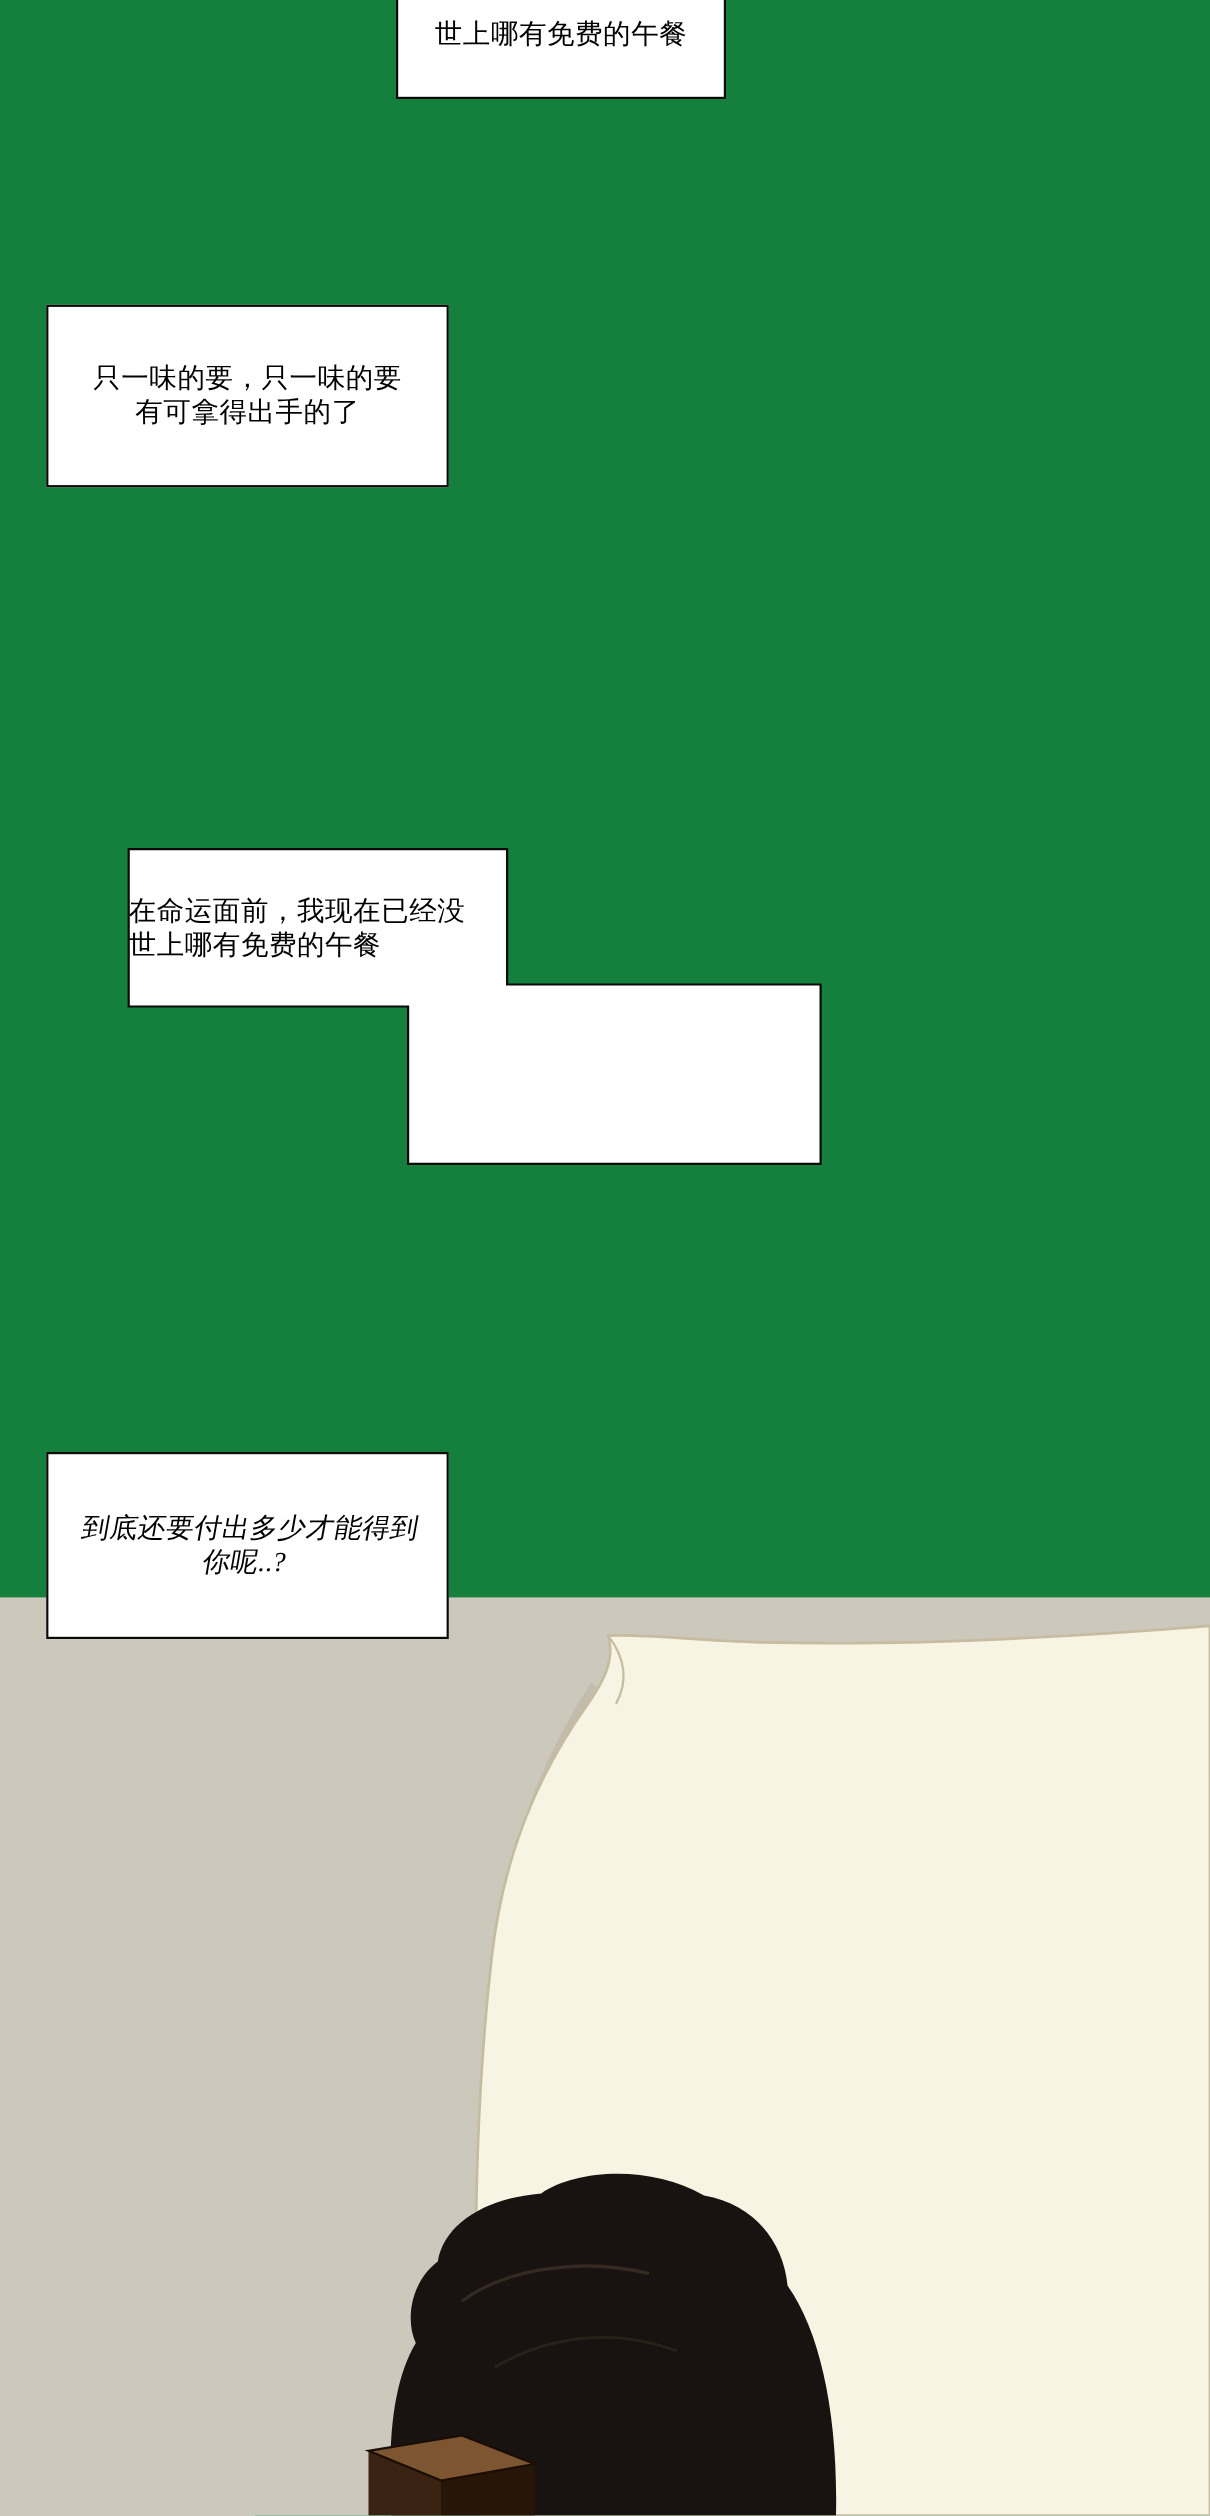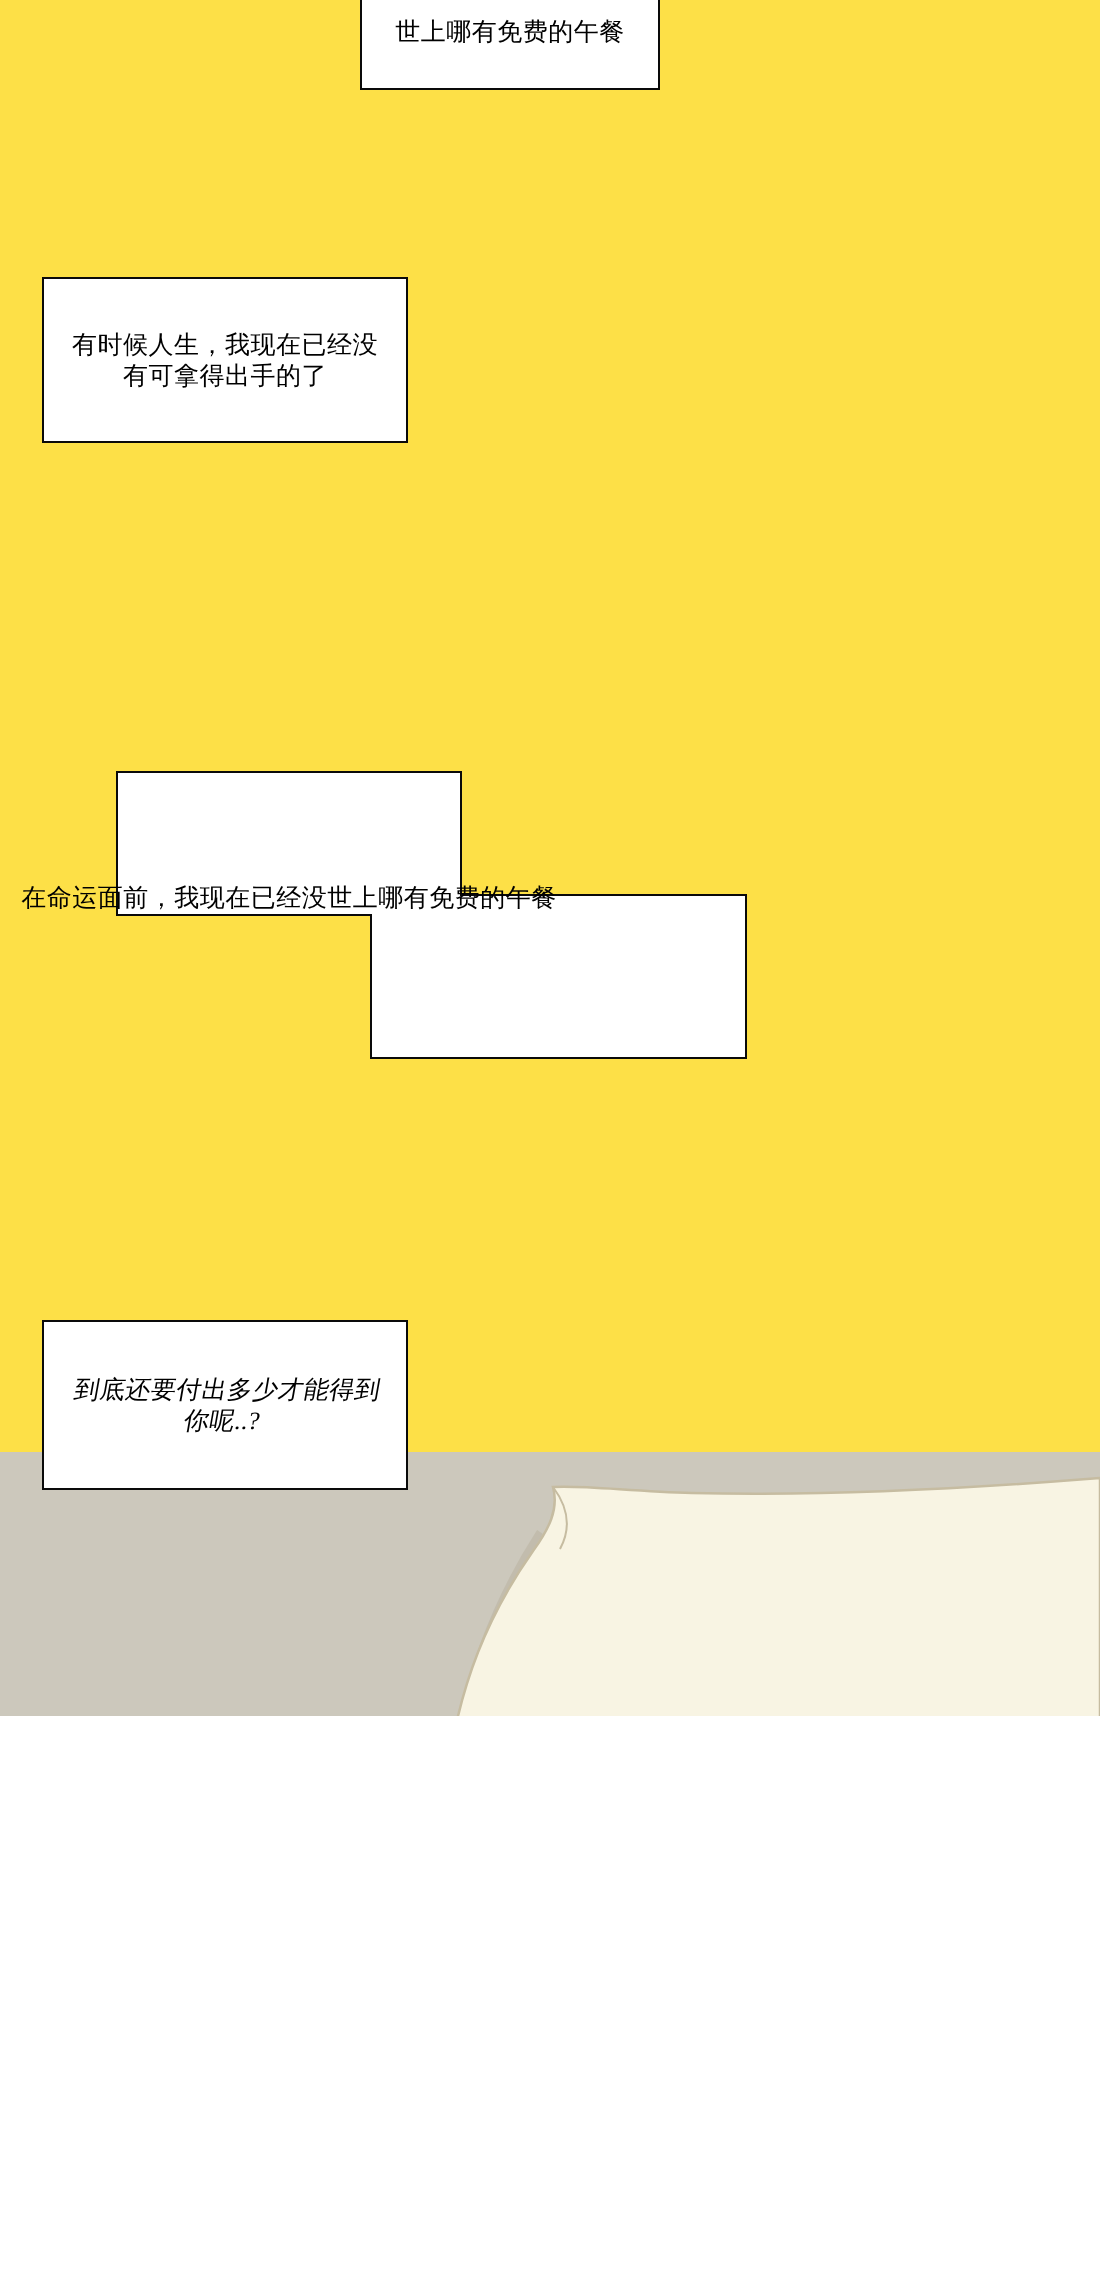--- a/index.html
+++ b/index.html
@@ -1,19 +1,19 @@
 <!DOCTYPE html>
 <html><head>
 <meta charset="utf-8">
 <style>
   html,body { margin:0; padding:0; background:#ffffff; }
   .page {
     position:relative;
-    width:1100px; height:1716px;
-    background:#fde047;
+    width:1100px; height:2287px;
+    background:#15803d;
     overflow:hidden;
     font-family:"Liberation Serif", serif;
     color:#000;
   }
   .bubble {
     position:absolute;
     background:#ffffff;
     border:2px solid #0a0a0a;
     box-sizing:border-box;
     display:flex; flex-direction:column;
@@ -25,22 +25,22 @@
   }
   .bubble .line, .float-text .line { white-space:nowrap; }
   .bubble-1 { left:360px; top:-8px; width:300px; height:98px;
               justify-content:flex-start; padding-top:22px; }
   .bubble-2 { left:42px;  top:277px;  width:366px; height:166px; }
   .bubble-5 { left:42px;  top:1320px; width:366px; height:170px; z-index:6; }
   .bubble-5 .inner { transform:skewX(-10deg); }
   .merged-svg { position:absolute; left:100px; top:760px; z-index:3; }
   .float-text {
     position:absolute; z-index:4;
-    display:flex; flex-direction:row;
-    align-items:flex-end; justify-content:center;
+    display:flex; flex-direction:column;
+    align-items:flex-start; justify-content:center;
     text-align:center;
     font-size:25px; line-height:31px; letter-spacing:0.5px;
   }
   .text-3 { left:117px; top:774px; width:344px; height:139px; }
   .text-4 { left:371px; top:897px; width:373px; height:159px; }
   .scene-svg { position:absolute; left:0; top:1452px; z-index:1; }
   .pillow-outline { stroke:#c6bca1; stroke-width:2.5; }
   .fold-line { stroke:#c6bca1; stroke-width:2; fill:none; }
   .pillow-shadow { stroke:#bab2a0; stroke-width:7; fill:none; opacity:0.55; }
   .merge-poly { stroke:#0a0a0a; stroke-width:2; }
@@ -51,21 +51,21 @@
 </head>
 <body>
 
 <div class="page">
 
   <div class="bubble bubble-1">
     <div class="line">世上哪有免费的午餐</div>
   </div>
 
   <div class="bubble bubble-2">
-    <div class="line">有时候人生，我现在已经没</div>
+    <div class="line">只一味的要，只一味的要</div>
     <div class="line">有可拿得出手的了</div>
   </div>
 
   <svg class="merged-svg" width="660" height="312" viewBox="0 0 660 312">
     <polygon class="merge-poly" points="17,12 361,12 361,135 646,135 646,298 271,298 271,155 17,155" fill="#ffffff"></polygon>
   </svg>
 
   <div class="float-text text-3">
     <div class="line">在命运面前，我现在已经没</div>
     <div class="line">世上哪有免费的午餐</div>

